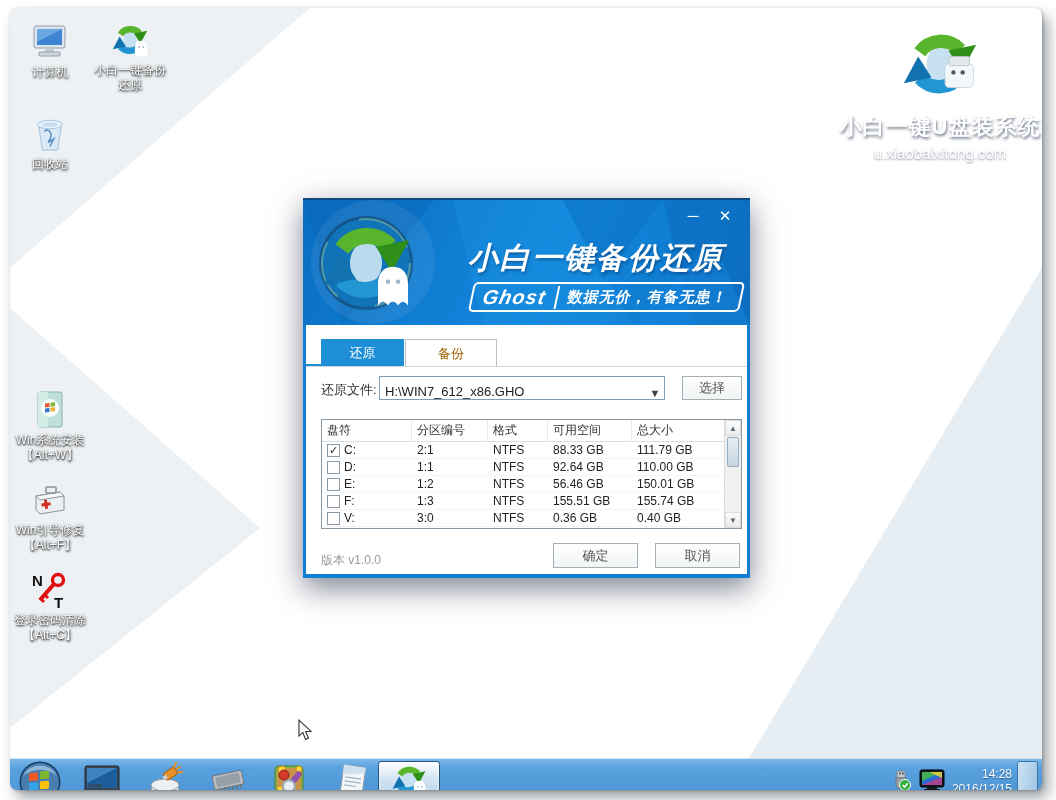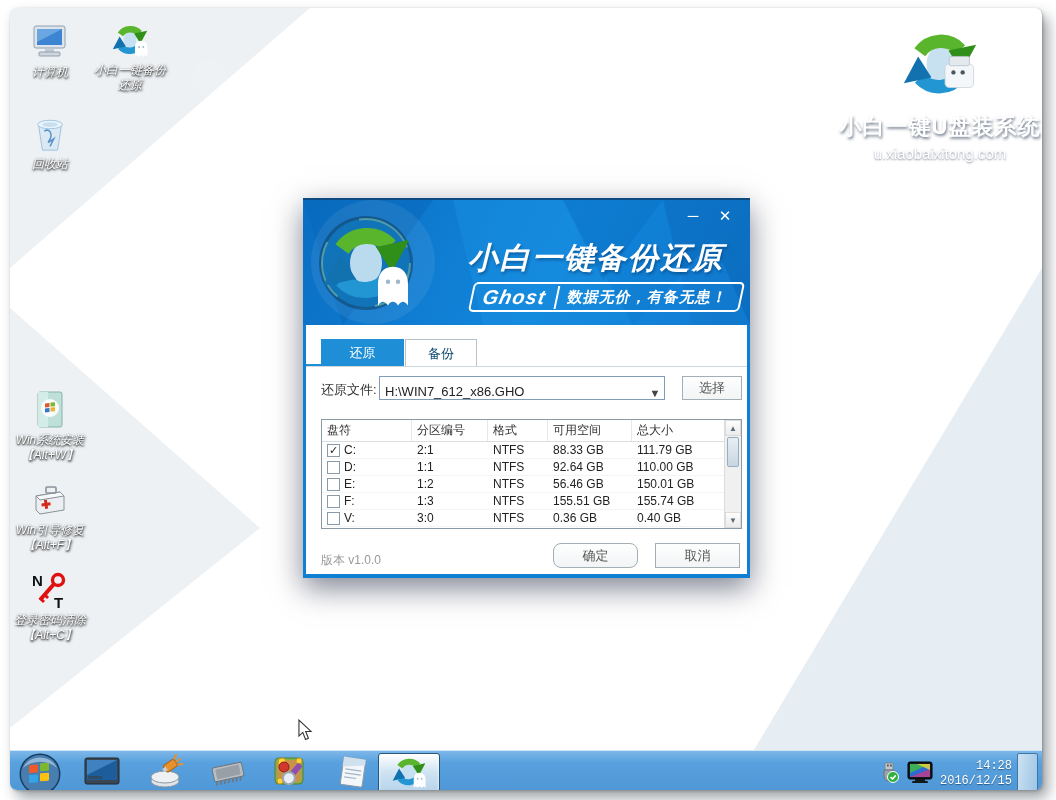--- a/index.html
+++ b/index.html
@@ -10,21 +10,21 @@
     position:absolute; left:10px; top:8px; width:1032px; height:782px;
     border-radius:7px; overflow:hidden;
     background:linear-gradient(118deg,#0f6cb5 0%,#1680c8 30%,#1e8ed6 58%,#279c0e8 78%,#1f8fd6 100%);
     box-shadow:6px 8px 14px rgba(40,50,60,.45), 1px 1px 3px rgba(0,0,0,.25);
   }
   .bgfx { position:absolute; inset:0; width:100%; height:100%; }
 
   
   .dicon { position:absolute; width:80px; text-align:center; color:#fff; font-size:12px; cursor:default; }
   .dicon .ic { height:42px; display:flex; align-items:flex-end; justify-content:center; margin-bottom:3px; }
-  .dicon .lbl { line-height:15px; word-break:break-word; text-shadow:0 1px 2px rgba(0,0,0,.9),1px 1px 3px rgba(0,0,0,.6);font-style:italic; }
+  .dicon .lbl { line-height:15px; word-break:break-word; text-shadow:0 1px 2px rgba(0,0,0,.9),1px 1px 3px rgba(0,0,0,.6); }
 
   
   .brand { position:absolute; left:822px; top:14px; width:216px; text-align:center; color:#fff; }
   .brand .btitle { font-size:22px; font-weight:bold; letter-spacing:1px; text-shadow:1px 2px 3px rgba(0,20,50,.55); margin-top:2px; }
   .brand .burl { font-size:15px; margin-top:3px; text-shadow:0 1px 2px rgba(0,20,50,.5); }
 
   
   .dialog { position:absolute; left:293px; top:190px; width:447px; background:#0e7fd2; padding:0 3px 4px;
             border-top:2px solid #0d4a80; box-shadow:0 10px 28px rgba(0,10,40,.5); }
   .dlg-header { height:125px; margin:0 -3px; position:relative; overflow:hidden; background:linear-gradient(115deg,#0a6ec2,#1287dd 55%,#0c74c8); }
@@ -35,21 +35,21 @@
   .ghost-band { position:absolute; left:168px; top:82px; height:30px; display:flex; align-items:center;
                 border:2px solid #fff; border-radius:5px; padding:0 12px 0 10px; transform:skewX(-12deg); color:#fff; }
   .ghost-band .gword { font-size:20px; font-weight:900; font-style:italic; letter-spacing:1px; margin-right:10px; border-right:2px solid #fff; padding-right:10px; }
   .ghost-band .gslogan { font-size:15px; font-weight:bold; letter-spacing:1px; white-space:nowrap; }
   .win-btns { position:absolute; right:14px; top:6px; display:flex; gap:10px; }
   .win-btn { width:22px; height:20px; color:#fff; font-size:15px; text-align:center; line-height:20px; cursor:default; }
 
   .dlg-body { background:#fff; position:relative; height:249px; }
   .tab { position:absolute; top:14px; height:27px; font-size:13px; text-align:center; line-height:27px; cursor:default; }
   .tab.active { left:15px; width:83px; background:#1e8fd6; color:#fff; }
-  .tab.idle { left:99px; width:72px; background:#fff; color:#0c4a6e; border:1px solid #b9c3cb; border-bottom:none; }
+  .tab.idle { left:99px; width:92px; background:#fff; color:#a16207; border:1px solid #b9c3cb; border-bottom:none; }
   .tab-underline { position:absolute; left:0; top:41px; right:0; border-top:1px solid #cfd8de; }
   .tab-underline-blue { position:absolute; left:0; top:39px; width:98px; height:2px; background:#1e8fd6; }
 
   .frm-label { position:absolute; left:15px; top:56px; font-size:13px; color:#333; }
   .combo { position:absolute; left:73px; top:51px; width:286px; height:24px; border:1px solid #7f9db9; background:#fff;
            font-size:13px; color:#222; display:flex; align-items:flex-end; padding-left:5px; }
   .combo .arrow { margin-left:auto; width:18px; text-align:center; color:#444; font-size:11px; }
   .btn { background:linear-gradient(#fefefe,#f2f4f5); border:1px solid #a3aeb5; color:#555; font-size:13px;
          display:flex; align-items:center; justify-content:center; cursor:default; }
   .select-btn { position:absolute; left:376px; top:51px; width:60px; height:24px; }
@@ -64,26 +64,26 @@
   .cb { width:13px; height:13px; border:1px solid #8a9aa9; background:#fff; font-size:11px; line-height:11px;
         text-align:center; color:#222; font-weight:bold; flex:0 0 13px; }
   .vscroll { position:absolute; right:0; top:0; bottom:0; width:17px; background:#f0f0f0; border-left:1px solid #dcdcdc;
              display:flex; flex-direction:column; }
   .sbtn { height:16px; background:linear-gradient(#fdfdfd,#ebebeb); border:1px solid #dcdcdc; color:#5a6a74;
           font-size:8px; text-align:center; line-height:15px; }
   .sthumb { margin:1px 2px; height:30px; border:1px solid #98aebf; border-radius:2px; background:linear-gradient(#e8eef4,#c7d6e2); }
   .strack { flex:1; }
 
   .version { position:absolute; left:15px; top:227px; font-size:12px; color:#9a9a9a; }
-  .ok-btn { position:absolute; left:247px; top:218px; width:85px; height:25px;border-radius:8px; }
+  .ok-btn { position:absolute; left:247px; top:218px; width:85px; height:25px; }
   .cancel-btn { position:absolute; left:349px; top:218px; width:85px; height:25px; }
 
   
-  .taskbar { position:absolute; left:0; right:0; bottom:0; height:40px;
-             background:linear-gradient(#7db7e8,#58a1de 30%,#4f97d6); border-top:1px solid #cfe5f6;font-family:Liberation Mono, monospace; }
+  .taskbar { position:absolute; left:0; right:0; bottom:0; height:32px;
+             background:linear-gradient(#7db7e8,#58a1de 30%,#4f97d6); border-top:1px solid #cfe5f6; }
   .tb-item { position:absolute; top:5px; width:36px; height:36px; display:flex; align-items:center; justify-content:center; }
   .start-orb { position:absolute; left:8px; top:1px; width:44px; height:44px; }
   .tb-active { position:absolute; left:368px; top:2px; width:62px; height:42px; border:1px solid #27567d; border-radius:3px;
                background:linear-gradient(#ffffff,#cfe3f2 45%,#b3d2ea); display:flex; align-items:center; justify-content:center;
                box-shadow:inset 0 0 3px #fff; }
   .tray { position:absolute; right:30px; top:0; height:46px; display:flex; align-items:center; gap:7px; }
   .clock { color:#fff; font-size:12px; line-height:15px; text-align:right; text-shadow:0 1px 1px rgba(0,30,60,.5); }
   .show-desktop { position:absolute; right:4px; top:2px; width:21px; height:42px; border:1px solid #3d77a6;
                   background:linear-gradient(100deg,#cde2f2,#9cc4e4); border-radius:2px; }
 

